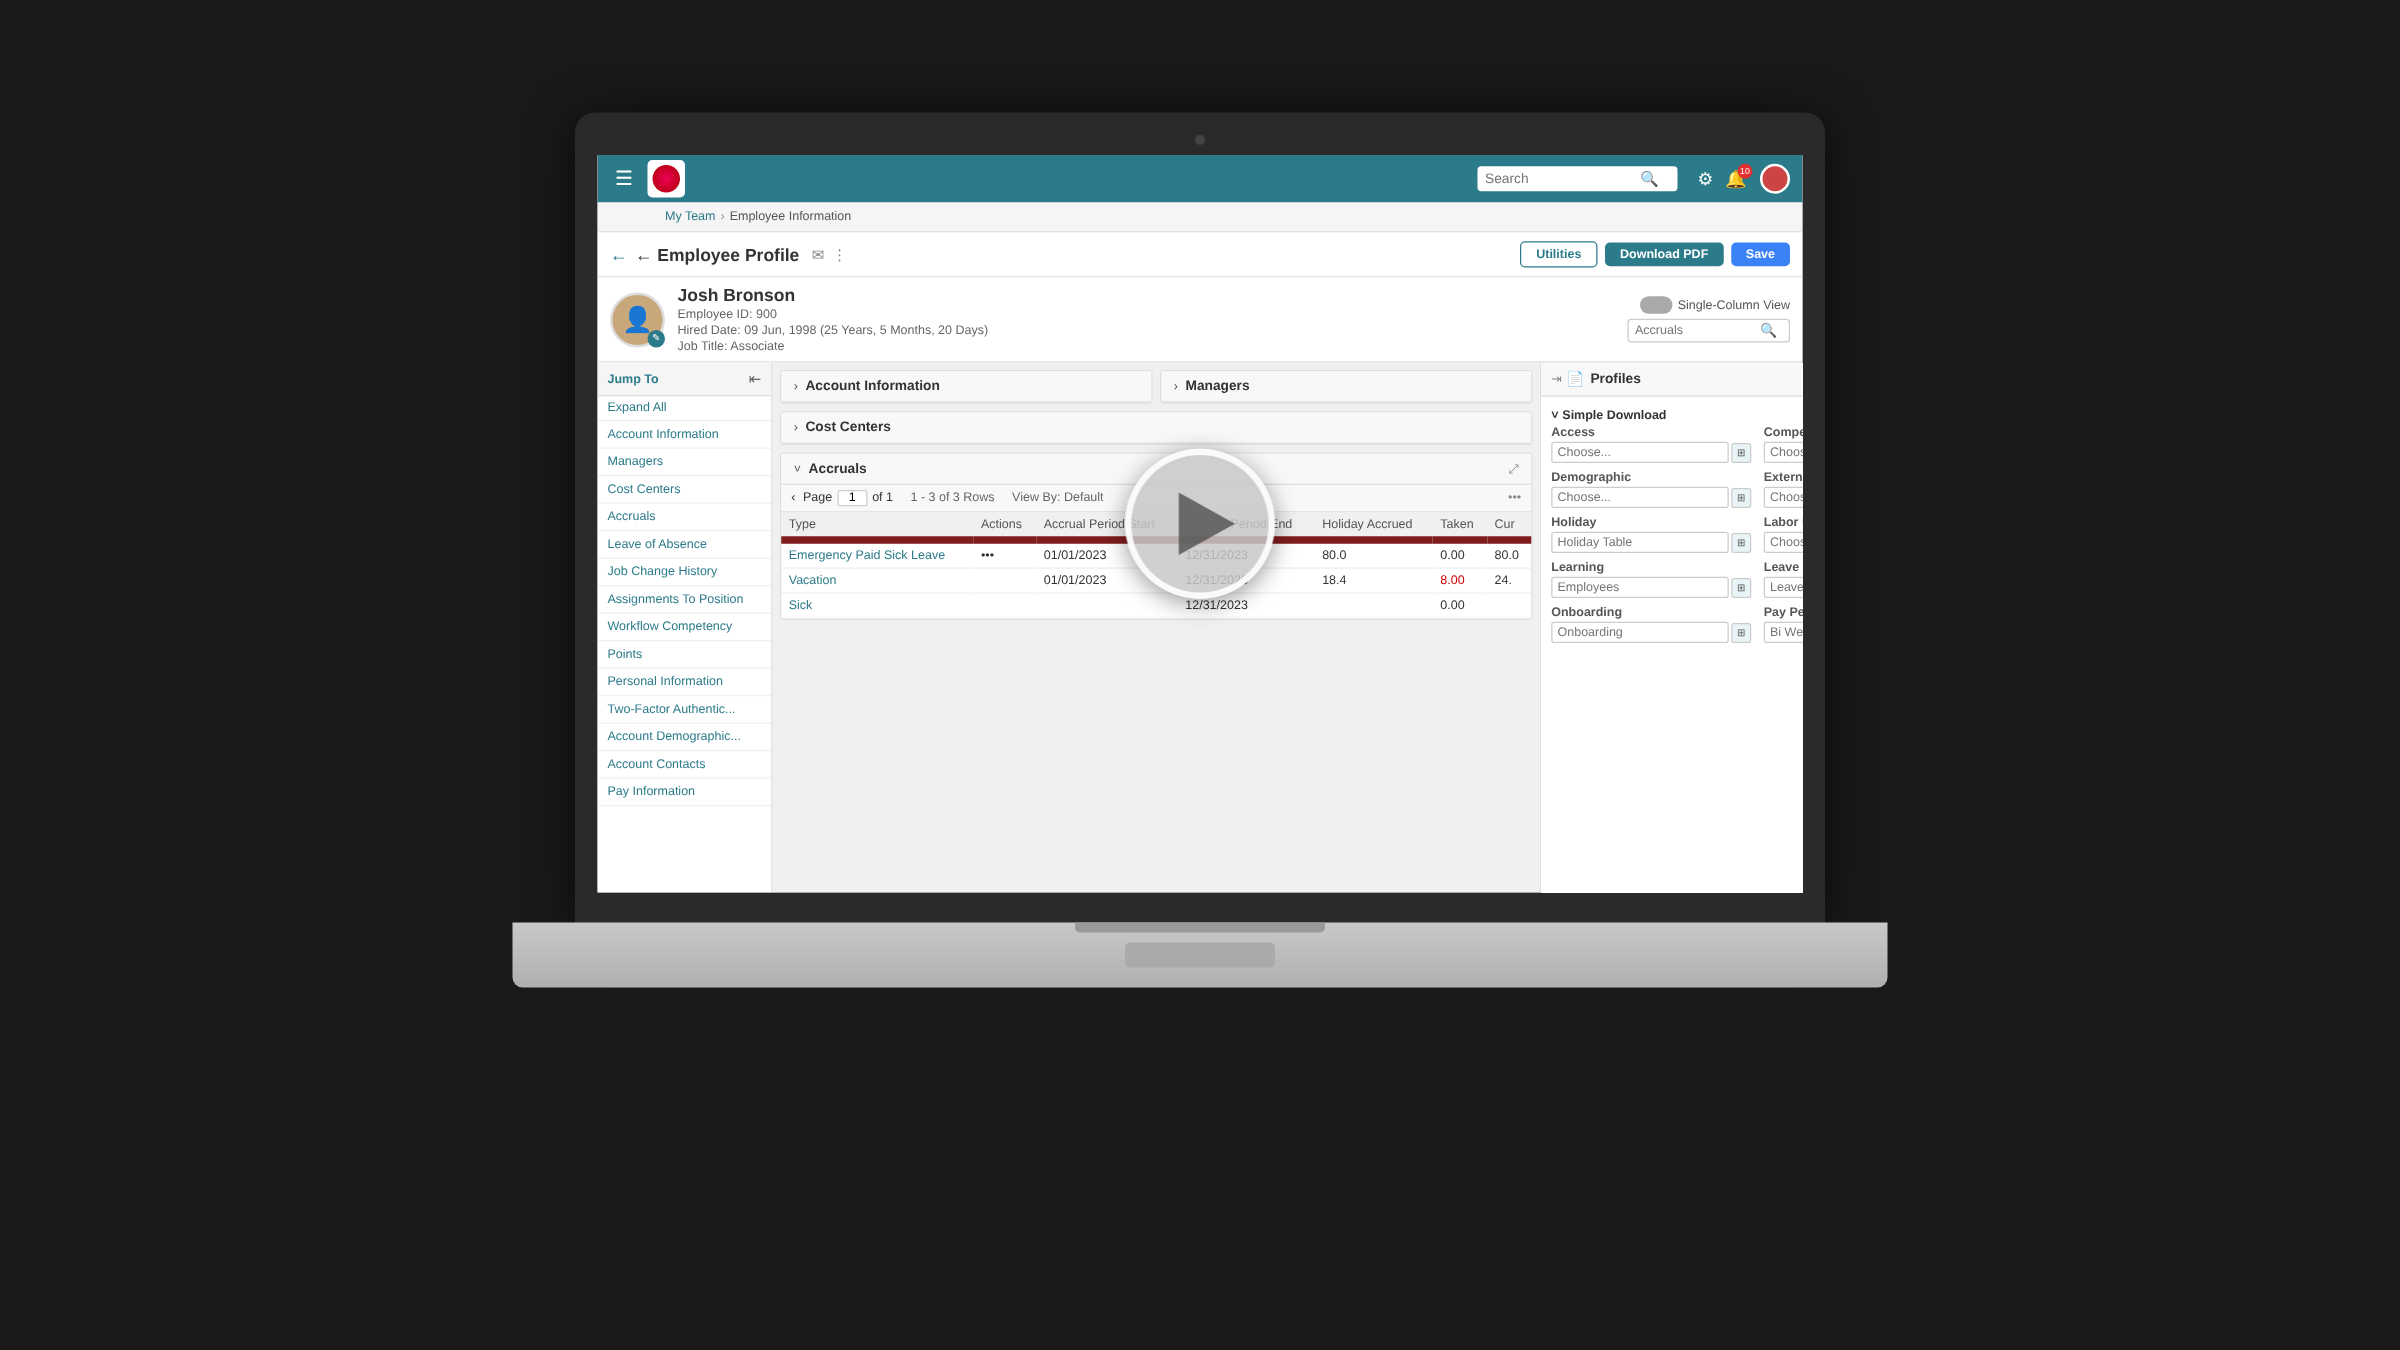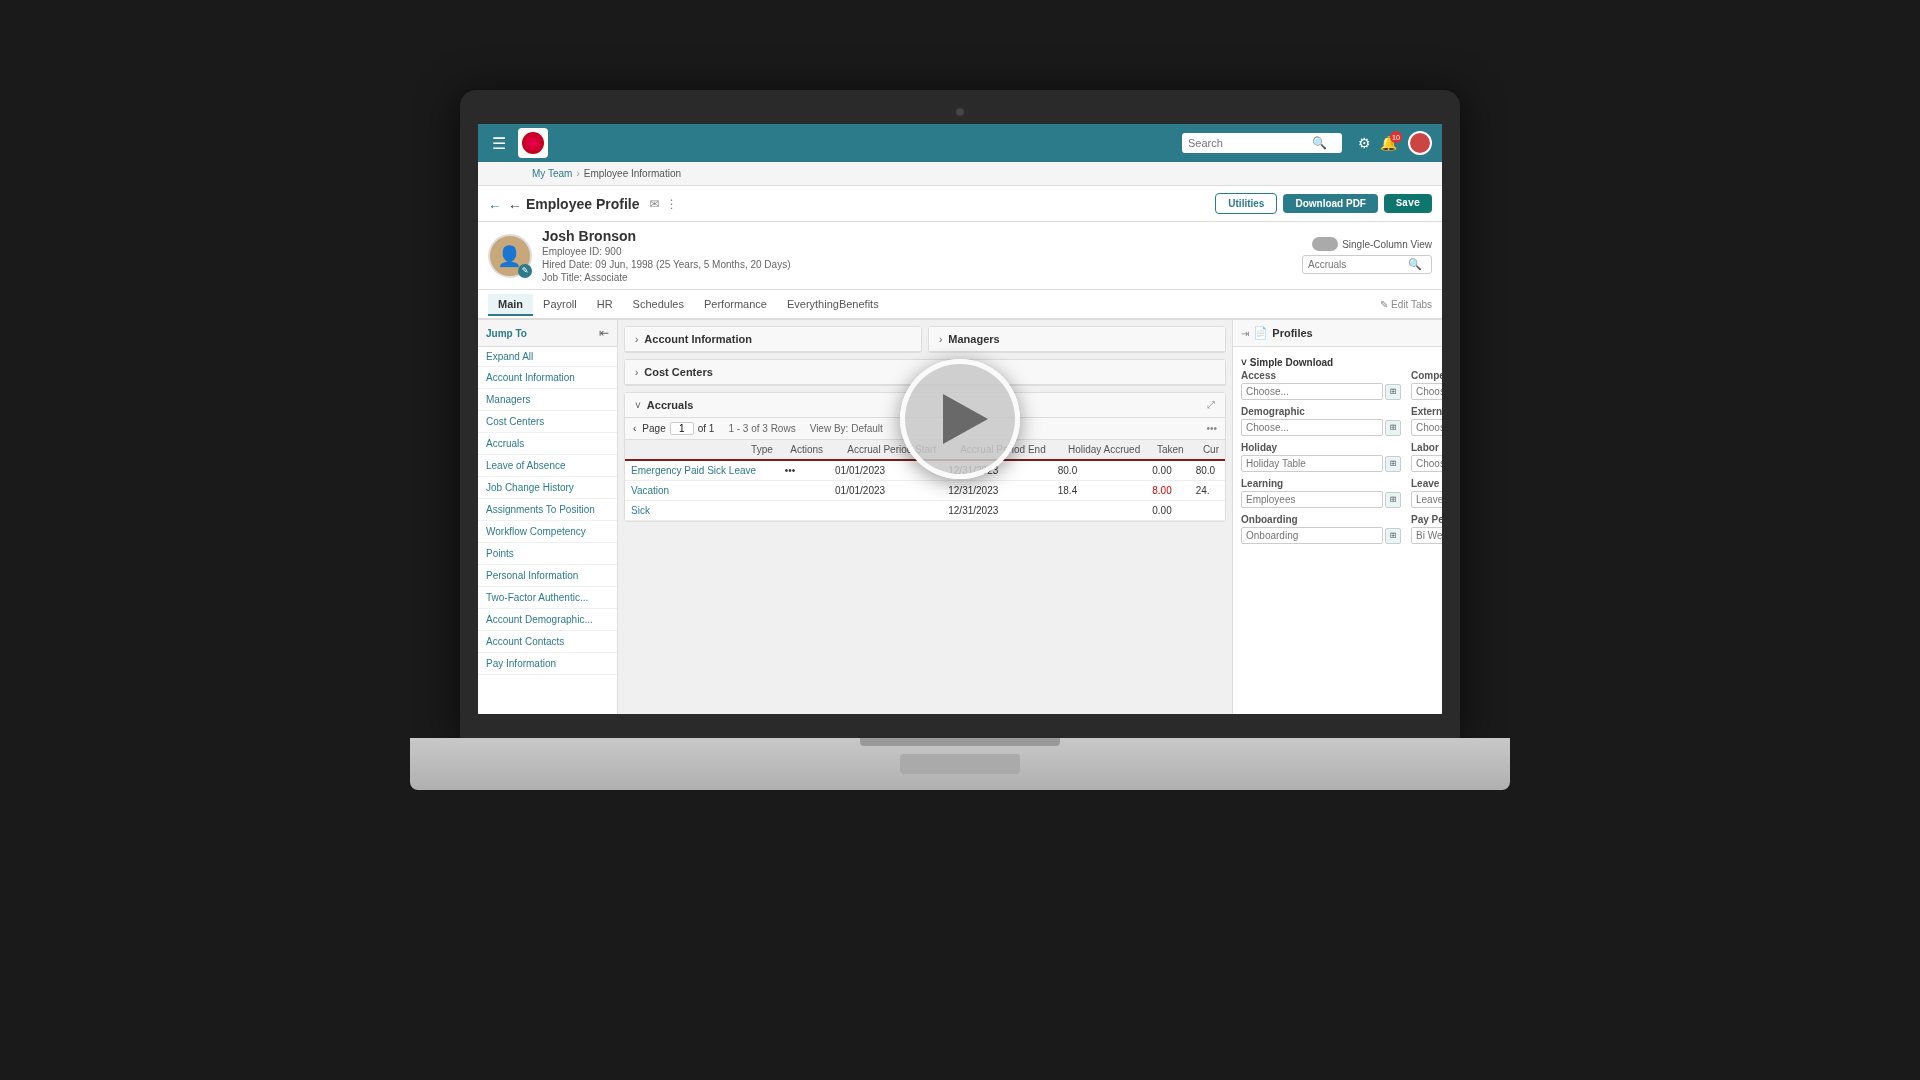--- a/index.html
+++ b/index.html
@@ -214,23 +214,22 @@
     .btn-outline {
       background: white;
       border: 1px solid #2c7b8a;
       color: #2c7b8a;
     }
     .btn-teal {
       background: #2c7b8a;
       color: white;
     }
     .btn-primary {
-      background: #0f766e;
+      background: #3b82f6;
       color: white;
-      font-family: Liberation Mono, monospace;
     }
 
     
     .employee-info-bar {
       background: #fff;
       padding: 6px 10px;
       display: flex;
       align-items: center;
       gap: 10px;
       border-bottom: 1px solid #ddd;
@@ -382,22 +381,22 @@
     }
     .pagination { display: flex; align-items: center; gap: 4px; font-size: 10px; }
     .page-input { width: 24px; border: 1px solid #ccc; text-align: center; font-size: 10px; border-radius: 2px; }
     .view-by { margin-left: 8px; color: #666; }
     .more-btn { margin-left: auto; color: #888; cursor: pointer; }
 
     .accruals-table { width: 100%; border-collapse: collapse; font-size: 10px; }
     .accruals-table th {
       background: #f0f0f0;
       padding: 4px 6px;
-      text-align: right;
-      border-bottom: 2px solid #7f1d1d;
+      text-align: left;
+      border-bottom: 6px solid #7f1d1d;
       color: #555;
       font-weight: normal;
     }
     .accruals-table td {
       padding: 4px 6px;
       border-bottom: 1px solid #eee;
       color: #333;
     }
     .link-text { color: #2c7b8a; cursor: pointer; }
     .red-text { color: #c00; }
@@ -562,29 +561,20 @@
               <div class="toggle-switch"></div>
               <span>Single-Column View</span>
             </div>
             <div class="accruals-search">
               <input type="text" placeholder="Accruals" style="">
               <span style="color:#888;font-size:11px;">🔍</span>
             </div>
           </div>
         </div>
 
-        <div class="tab-bar">
-          <div class="tab active">Main</div>
-          <div class="tab">Payroll</div>
-          <div class="tab">HR</div>
-          <div class="tab">Schedules</div>
-          <div class="tab">Performance</div>
-          <div class="tab">EverythingBenefits</div>
-          <span class="edit-tabs-btn">✎ Edit Tabs</span>
-        </div>
 
         <div class="main-content">
 
           <div class="sidebar">
             <div class="sidebar-header">
               <span class="sidebar-header-title">Jump To</span>
               <span class="sidebar-collapse-btn">⇤</span>
             </div>
             <div class="sidebar-expand">Expand All</div>
             <div class="sidebar-item">Account Information</div>

